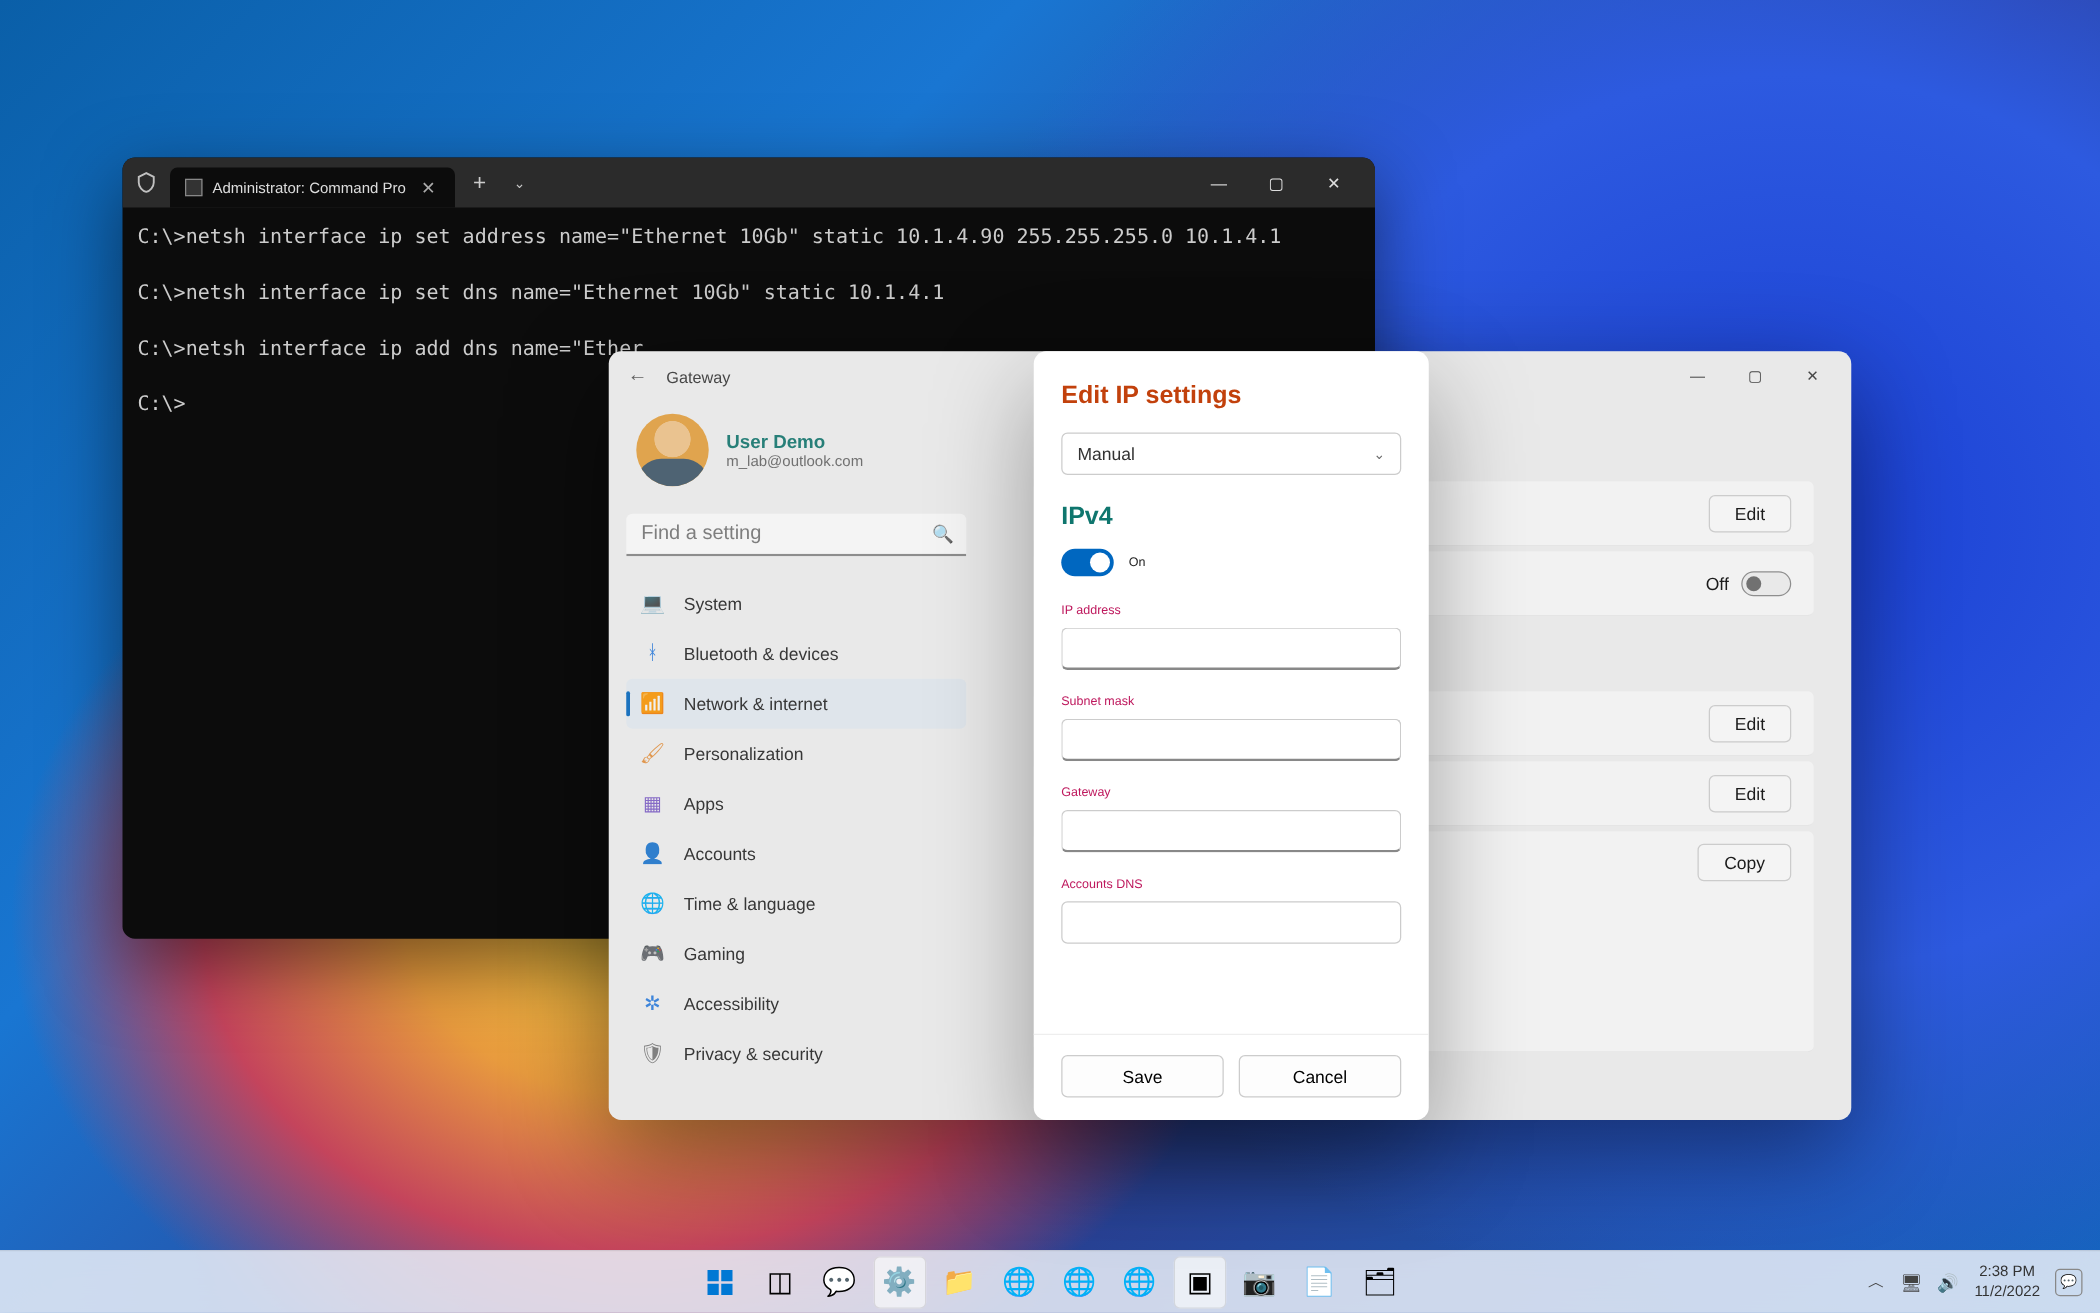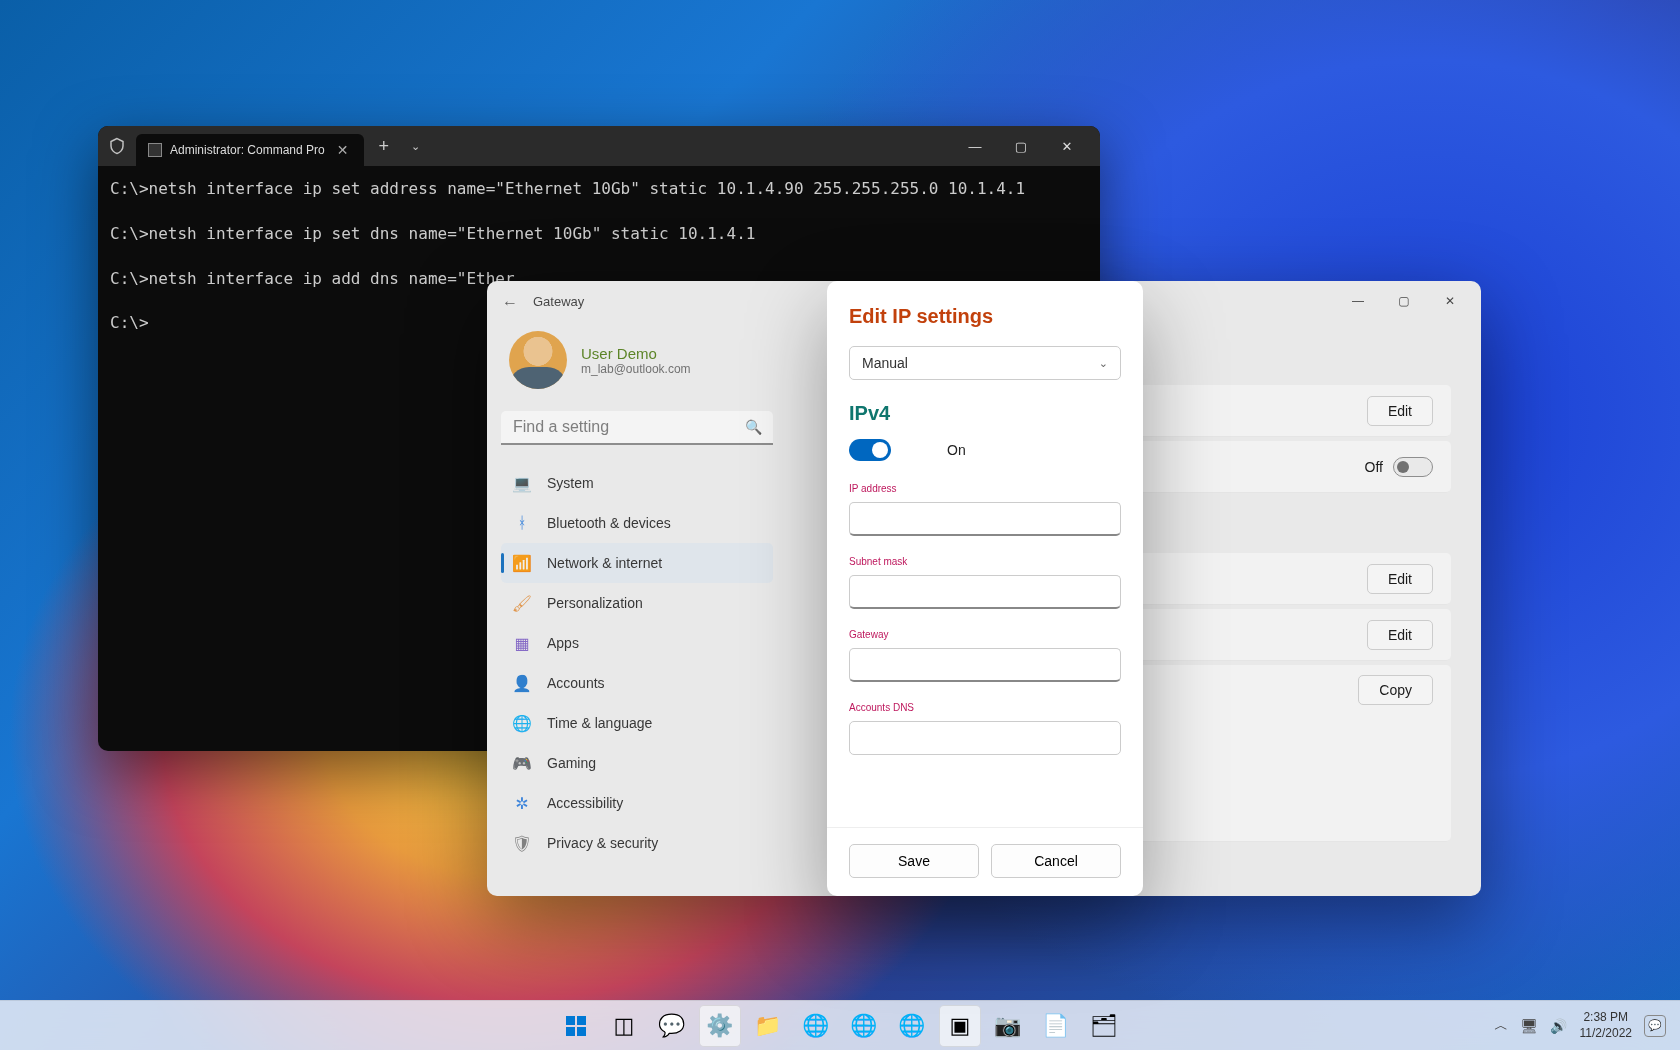--- a/index.html
+++ b/index.html
@@ -62,21 +62,21 @@
 .settings-body { display: flex; height: calc(100% - 40px); }
 
 .sidebar { width: 300px; padding: 0 14px; }
 .user-block { display: flex; align-items: center; gap: 14px; padding: 10px 8px 22px 8px; }
 .avatar {
   width: 58px; height: 58px; border-radius: 50%;
   background: radial-gradient(circle at 50% 35%, #f4c68a 0%, #f4c68a 30%, #e8a23d 31%, #e8a23d 100%);
   position: relative; overflow: hidden;
 }
 .avatar::after { content:""; position:absolute; bottom:0; left:0; right:0; height:22px; background:#3d5568; border-radius: 20px 20px 0 0; }
-.user-name { font-size: 15px; font-weight: 400; color: #4d7c0f; }
+.user-name { font-size: 15px; font-weight: 700; color: #0f766e; }
 .user-email { font-size: 12px; color: #666; }
 .search-wrap { position: relative; margin-bottom: 18px; }
 .search-input {
   width: 100%; height: 34px; border: none; border-bottom: 2px solid #868686;
   background: #fff; border-radius: 5px 5px 0 0; padding: 0 34px 0 12px;
   font-size: 16px; color: #555;
 }
 .search-ico { position: absolute; right: 10px; top: 8px; color: #666; font-size: 14px; }
 
 .nav-item {
@@ -126,21 +126,21 @@
   display:flex; align-items:center; justify-content:space-between; cursor:pointer;
   margin-bottom: 22px;
 }
 .ipv4-h { font-size:20px; font-weight:600; color:#0f766e; margin-bottom:14px; }
 .toggle-row { display:flex; align-items:center; gap:12px; margin-bottom:22px; }
 .toggle-on {
   width:42px; height:22px; border-radius:11px; background:#0067c0;
   position:relative; cursor:pointer;
 }
 .toggle-on::after { content:""; position:absolute; right:3px; top:3px; width:16px; height:16px; background:#fff; border-radius:50%; }
-.toggle-lbl { font-size:14px; color:#222;margin-left:44px; }
+.toggle-lbl { font-size:10px; color:#222; }
 .field-lbl { font-size:10px; color:#be185d; margin-bottom:8px; display:block; }
 .field-inp {
   width:100%; height:34px; border:1px solid #ccc; border-bottom:2px solid #888;
   border-radius:5px; padding:0 10px; font-size:14px; margin-bottom:20px;
 }
 .field-inp.last { margin-bottom:0; border-bottom:1px solid #ccc; }
 .dialog-footer {
   padding: 16px 22px 18px 22px; border-top: 1px solid #eee;
   display:flex; gap:12px;
 }

